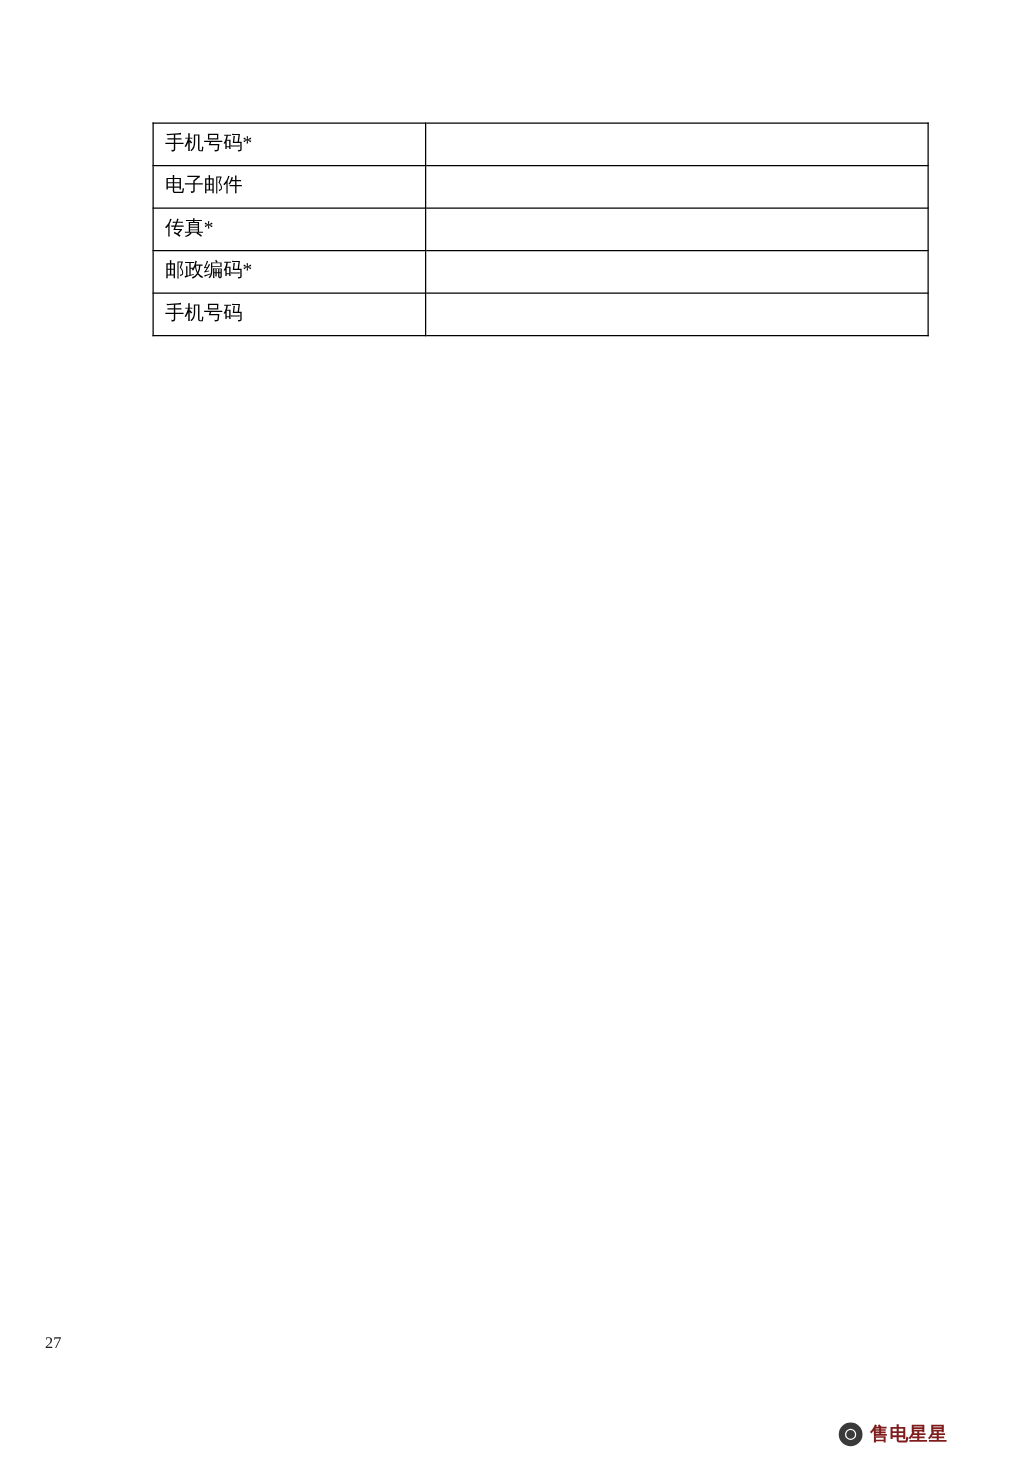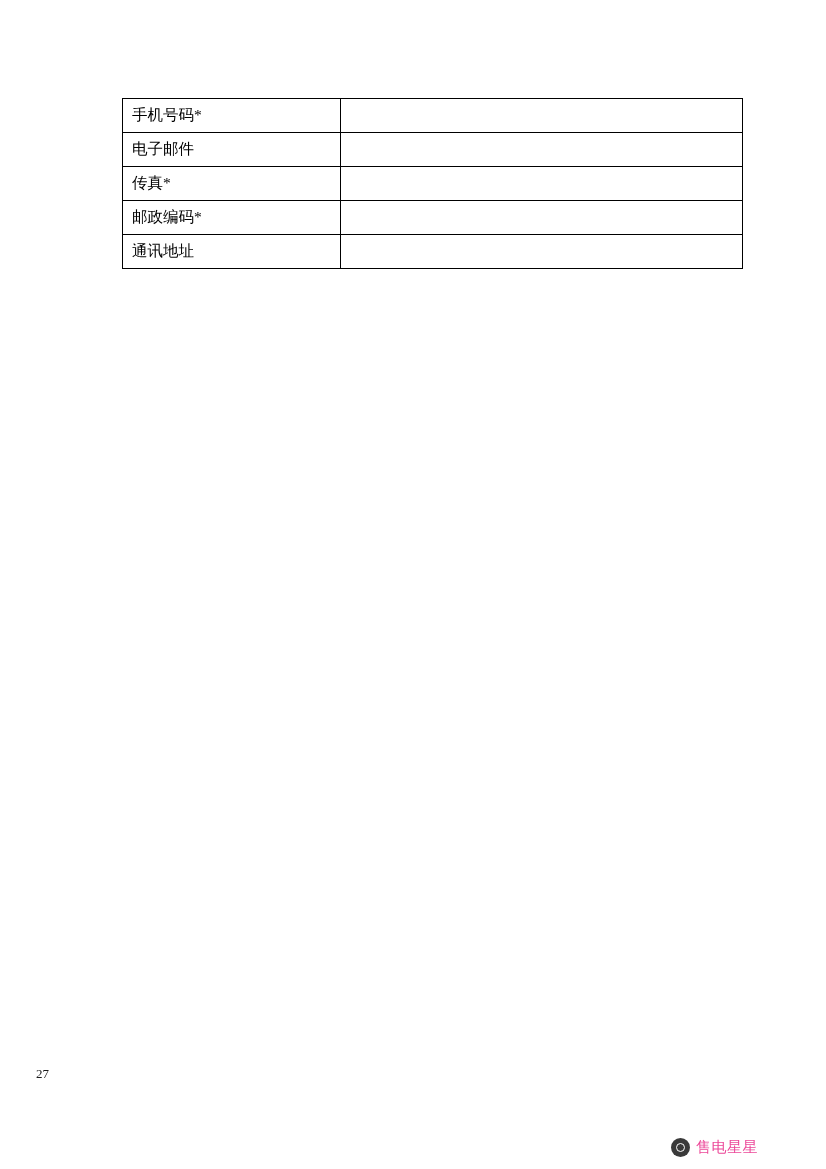--- a/index.html
+++ b/index.html
@@ -79,22 +79,22 @@
     top: 5px;
     width: 9px;
     height: 9px;
     border-radius: 50%;
     border: 1.6px solid #ffffff;
     box-sizing: border-box;
   }
   .watermark-text {
     font-family: "Liberation Sans", sans-serif;
     font-size: 15px;
-    font-weight: normal;
-    color: #ec4899;
+    font-weight: bold;
+    color: #7f1d1d;
     letter-spacing: 0.5px;
   }
 </style>
 </head>
 <body>
 
 <div class="page">
 
   <table class="form-table">
     <tbody>
@@ -108,21 +108,21 @@
       </tr>
       <tr>
         <td class="label-cell">传真*</td>
         <td class="value-cell"></td>
       </tr>
       <tr>
         <td class="label-cell">邮政编码*</td>
         <td class="value-cell"></td>
       </tr>
       <tr>
-        <td class="label-cell">通讯地址</td>
+        <td class="label-cell">手机号码</td>
         <td class="value-cell"></td>
       </tr>
     </tbody>
   </table>
 
   <div class="page-number">27</div>
 
   <div class="watermark">
     <span class="watermark-logo"></span>
     <span class="watermark-text">售电星星</span>

